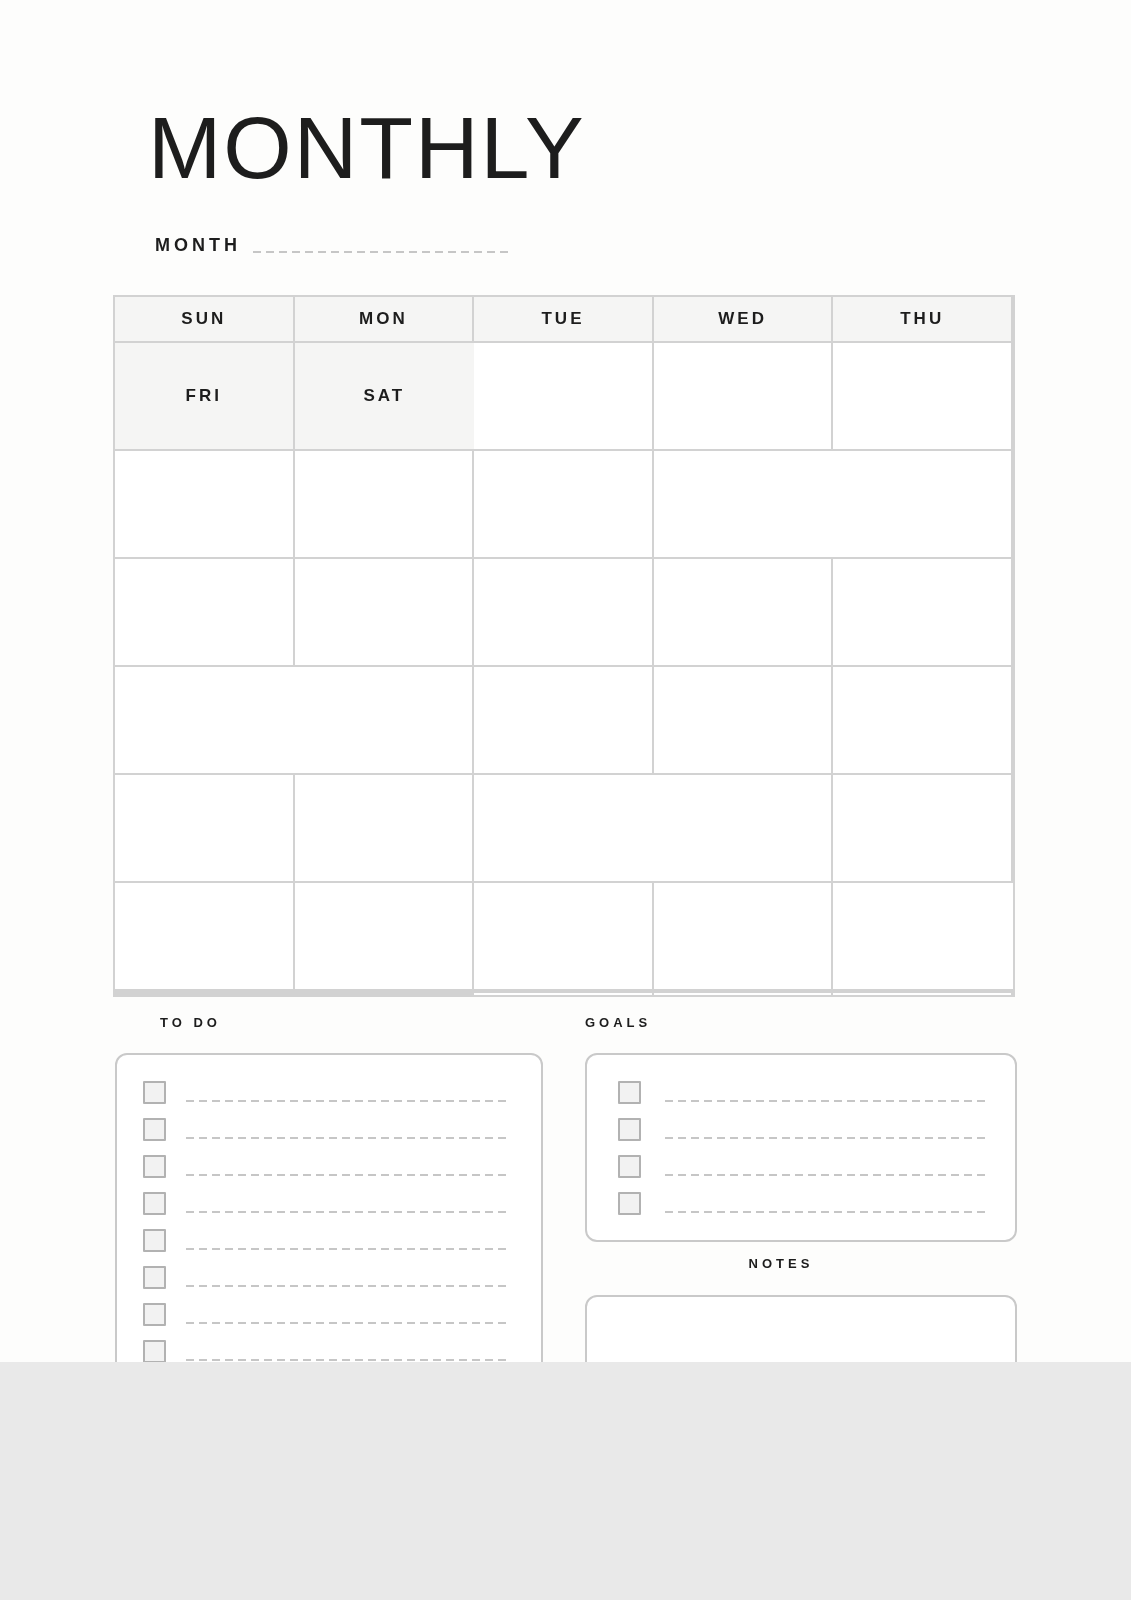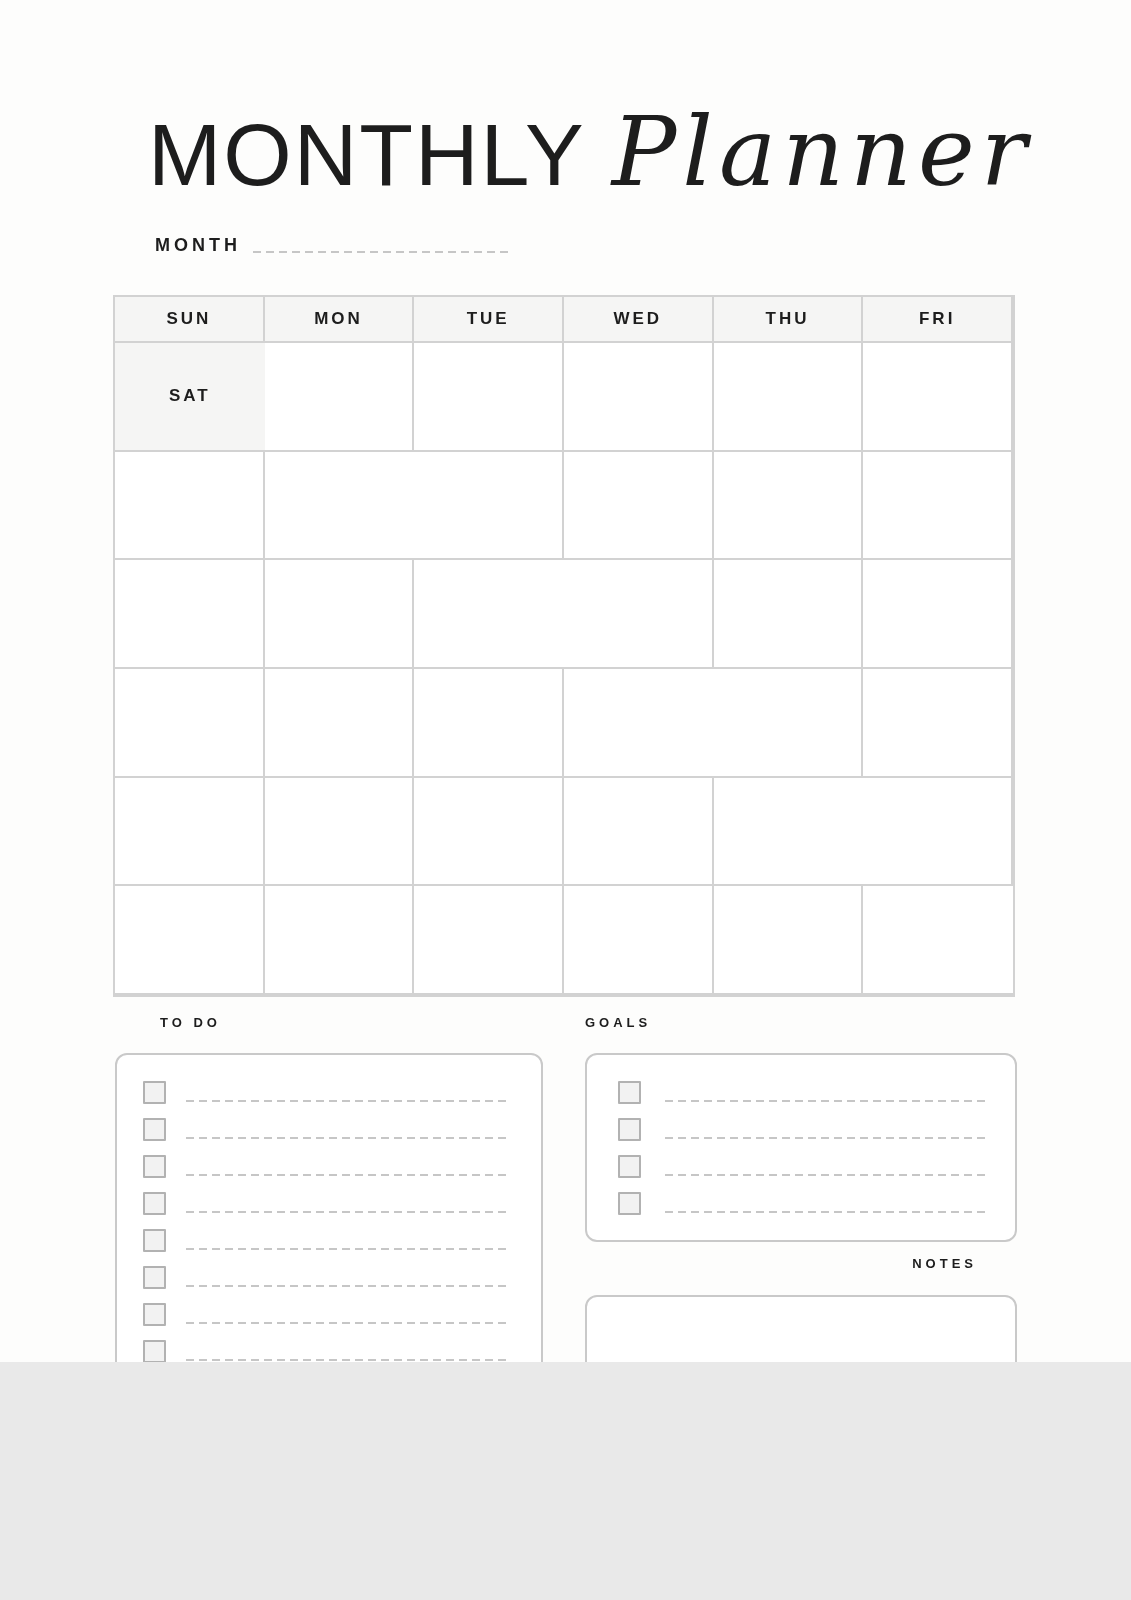--- a/index.html
+++ b/index.html
@@ -54,21 +54,21 @@
   }
   .month-line{width:258px;margin-bottom:1px;}
 
   
   .calendar{
     position:absolute;left:113px;top:295px;
     width:902px;height:702px;
     box-sizing:border-box;
     border:2px solid var(--table-border,#d2d2d2);
     display:grid;
-    grid-template-columns:repeat(6,1fr);
+    grid-template-columns:repeat(5,1fr);
     grid-template-rows:46px repeat(6,1fr);
     background:#ffffff;
   }
   .cal-head{
     background:var(--header-fill,#f5f5f4);
     display:flex;align-items:center;justify-content:center;
     font-size:17px;font-weight:700;letter-spacing:3px;
     color:var(--text,#1d1d1d);
     border-right:2px solid var(--table-border,#d2d2d2);
     border-bottom:2px solid var(--table-border,#d2d2d2);
@@ -82,21 +82,21 @@
   .cal-cell.last-row{border-bottom:none;}
 
   
   .section-label{
     position:absolute;
     font-size:13px;font-weight:700;letter-spacing:4px;
     line-height:1;color:var(--text,#1d1d1d);
   }
   .todo-label{left:160px;top:1016px;}
   .goals-label{left:585px;top:1016px;width:392px;text-align:left;}
-  .notes-label{left:585px;top:1257px;width:392px;text-align:right;}
+  .notes-label{left:585px;top:1257px;width:392px;text-align:center;}
 
   
   .box{
     position:absolute;
     box-sizing:border-box;
     border:2px solid var(--box-border,#c9c9c9);
     border-radius:12px;
     background:#ffffff;
   }
   .todo-box{left:115px;top:1053px;width:428px;height:430px;padding:26px 30px 0 26px;}
@@ -117,21 +117,20 @@
   .check-row .dash{flex:1;margin-left:20px;margin-bottom:2px;}
   .goals-box .check-row .dash{margin-left:24px;}
 </style>
 </head>
 <body>
 
 <div class="page">
 
   <header class="title">
     <span class="title-main">MONTHLY</span>
-    <span class="title-script">Planner</span>
   </header>
 
   <div class="month-row">
     <span class="month-label">MONTH</span>
     <span class="dash month-line"></span>
   </div>
 
   <div class="calendar" id="calendar">
       <div class="cal-head">SUN</div>
       <div class="cal-head">MON</div>

